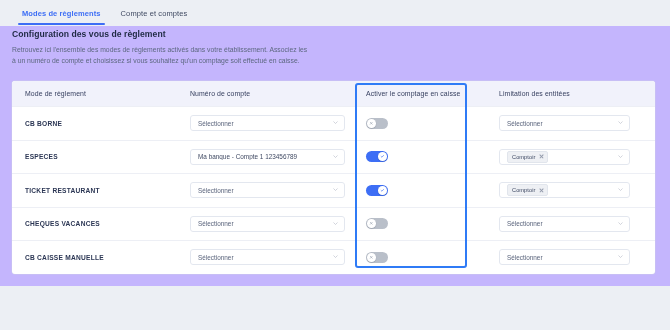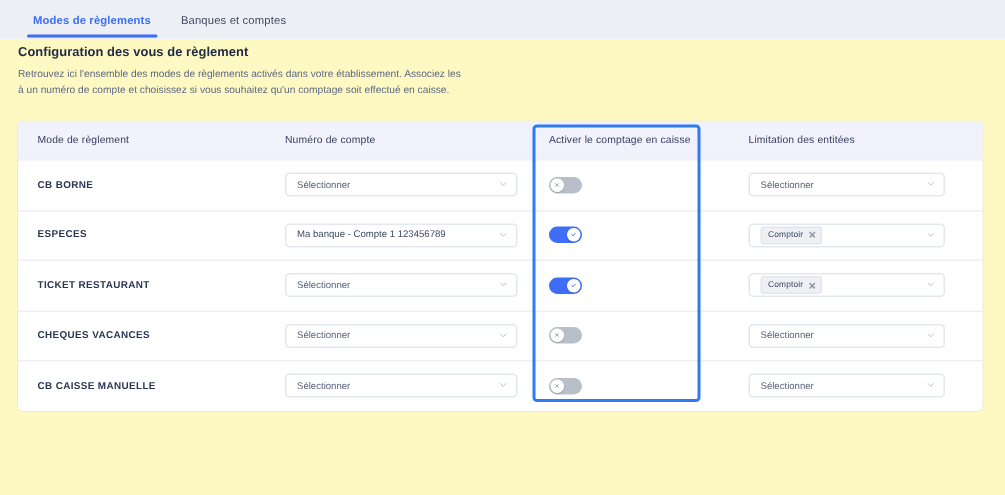--- a/index.html
+++ b/index.html
@@ -12,22 +12,22 @@
     overflow: hidden;
     background: #eceff4;
     font-family: "Liberation Sans", sans-serif;
     color: #2f3a52;
     -webkit-font-smoothing: antialiased;
   }
 
   .page {
     position: relative;
     width: 670px;
-    height: 330px;
-    background: #fef9c3;
+    height: 286px;
+    background: #c4b5fd;
   }
 
   
   .tabs-bar {
     position: absolute;
     left: 0; top: 0;
     width: 670px;
     height: 26px;
     background: #eceff4;
     display: flex;
@@ -259,21 +259,21 @@
 </head>
 <body>
 
 <div class="page">
 
   <div class="tabs-bar">
     <div class="tab active">
       <span>Modes de règlements</span>
     </div>
     <div class="tab inactive">
-      <span>Banques et comptes</span>
+      <span>Compte et comptes</span>
     </div>
   </div>
 
   <div class="heading-block">
     <div class="page-title">Configuration des vous de règlement</div>
     <div class="page-desc">Retrouvez ici l'ensemble des modes de règlements activés dans votre établissement. Associez les à un numéro de compte et choisissez si vous souhaitez qu'un comptage soit effectué en caisse.</div>
   </div>
 
   <div class="card">
 

